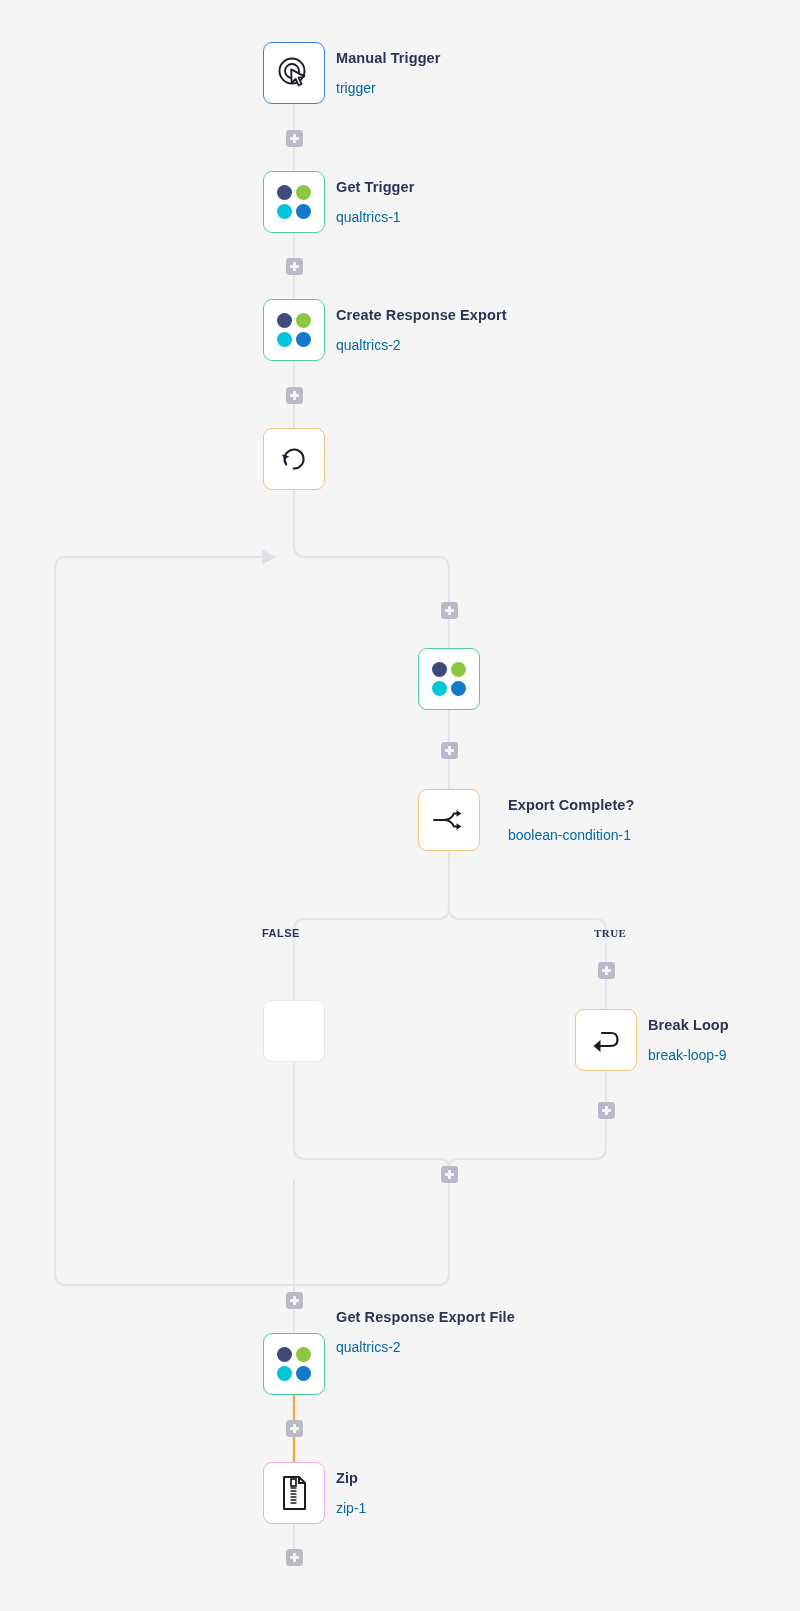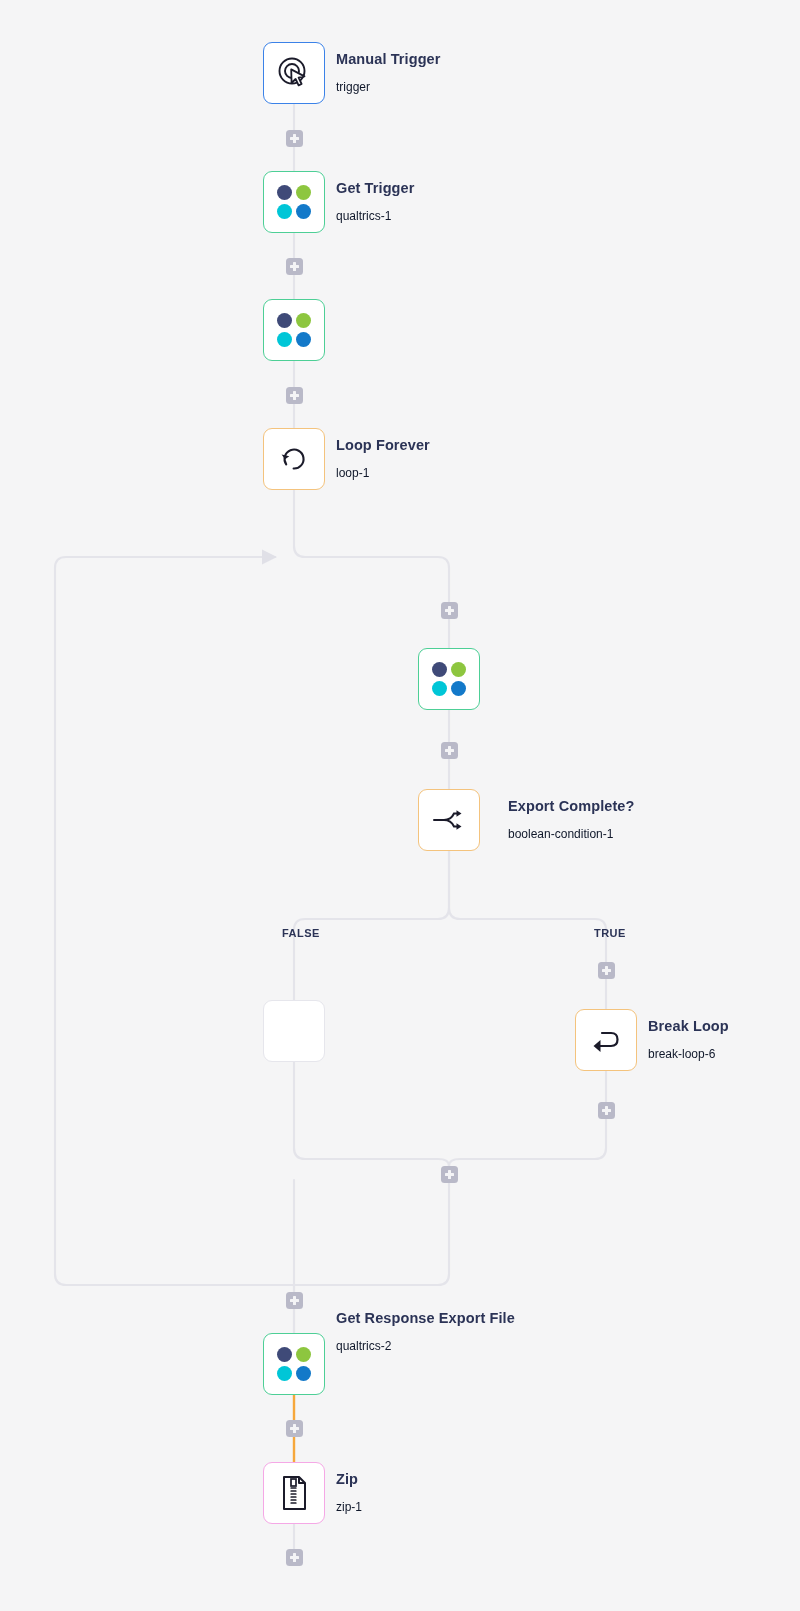--- a/index.html
+++ b/index.html
@@ -50,22 +50,22 @@
     white-space: nowrap;
   }
   .node-title {
     font-size: 14.5px;
     font-weight: bold;
     color: #2b3356;
     letter-spacing: .1px;
     line-height: 1.15;
   }
   .node-sub {
-    font-size: 12px;
-    color: #0f172a;
+    font-size: 14px;
+    color: #0369a1;
     line-height: 1.15;
   }
 
   
   .plus {
     position: absolute;
     width: 17px;
     height: 17px;
     border-radius: 3.5px;
     background: #b9b9c8;
@@ -176,32 +176,32 @@
   </div>
 
   <div class="node green" style="left:263px; top:299px;">
     <span class="qdots">
       <i style="background:#3f4a78"></i>
         <i style="background:#8dc63f"></i>
       <i style="background:#00c6d7"></i>
         <i style="background:#1379c9"></i>
     </span>
   </div>
+  <div class="node-label" style="left:336px; top:299px;">
+    <div class="node-title">Create Response Export</div>
+    <div class="node-sub">qualtrics-2</div>
+  </div>
 
   <div class="node orange" style="left:263px; top:428px;">
     <span>
       <svg class="icon-svg" width="32" height="32" viewBox="0 0 32 32">
         <path d="M6.5,16 A9.5,9.5 0 1 1 10.2,23.6" fill="none" stroke="#1b1b2a" stroke-width="2.1" stroke-linecap="round" transform="rotate(-35 16 16)"></path>
         <path d="M3.6,11.6 L7.0,16.2 L11.3,13.2 Z" fill="#1b1b2a"></path>
       </svg>
     </span>
-  </div>
-  <div class="node-label" style="left:336px; top:428px;">
-    <div class="node-title">Loop Forever</div>
-    <div class="node-sub">loop-1</div>
   </div>
 
   <div class="node green" style="left:418px; top:648px;">
     <span class="qdots">
       <i style="background:#3f4a78"></i>
         <i style="background:#8dc63f"></i>
       <i style="background:#00c6d7"></i>
         <i style="background:#1379c9"></i>
     </span>
   </div>
@@ -226,21 +226,21 @@
   <div class="node orange" style="left:575px; top:1009px;">
     <span>
       <svg class="icon-svg" width="34" height="30" viewBox="0 0 34 30">
         <path d="M9,21 L22,21 Q28.5,21 28.5,14.5 Q28.5,8 22,8 L13,8" fill="none" stroke="#1b1b2a" stroke-width="2.2" stroke-linecap="round"></path>
         <path d="M11.5,15 L4.5,21 L11.5,27 Z" fill="#1b1b2a"></path>
       </svg>
     </span>
   </div>
   <div class="node-label" style="left:648px; top:1009px;justify-content:center;">
     <div class="node-title">Break Loop</div>
-    <div class="node-sub">break-loop-6</div>
+    <div class="node-sub">break-loop-9</div>
   </div>
 
   <div class="node green" style="left:263px; top:1333px;">
     <span class="qdots">
       <i style="background:#3f4a78"></i>
         <i style="background:#8dc63f"></i>
       <i style="background:#00c6d7"></i>
         <i style="background:#1379c9"></i>
     </span>
   </div>
@@ -264,22 +264,22 @@
           <path d="M13.2,28 L17.8,28"></path>
         </g>
       </svg>
     </span>
   </div>
   <div class="node-label" style="left:336px; top:1462px;">
     <div class="node-title">Zip</div>
     <div class="node-sub">zip-1</div>
   </div>
 
-  <div class="branch-label" style="left:282px; top:927px;">FALSE</div>
-  <div class="branch-label" style="left:594px; top:927px;">TRUE</div>
+  <div class="branch-label" style="left:262px; top:927px;">FALSE</div>
+  <div class="branch-label" style="left:594px; top:927px;font-family:Liberation Serif, serif;">TRUE</div>
 
   <div class="plus" style="left:286px; top:130px;"></div>
   <div class="plus" style="left:286px; top:258px;"></div>
   <div class="plus" style="left:286px; top:387px;"></div>
   <div class="plus" style="left:441px; top:602px;"></div>
   <div class="plus" style="left:441px; top:742px;"></div>
   <div class="plus" style="left:598px; top:962px;"></div>
   <div class="plus" style="left:598px; top:1102px;"></div>
   <div class="plus" style="left:441px; top:1166px;"></div>
   <div class="plus" style="left:286px; top:1292px;"></div>

